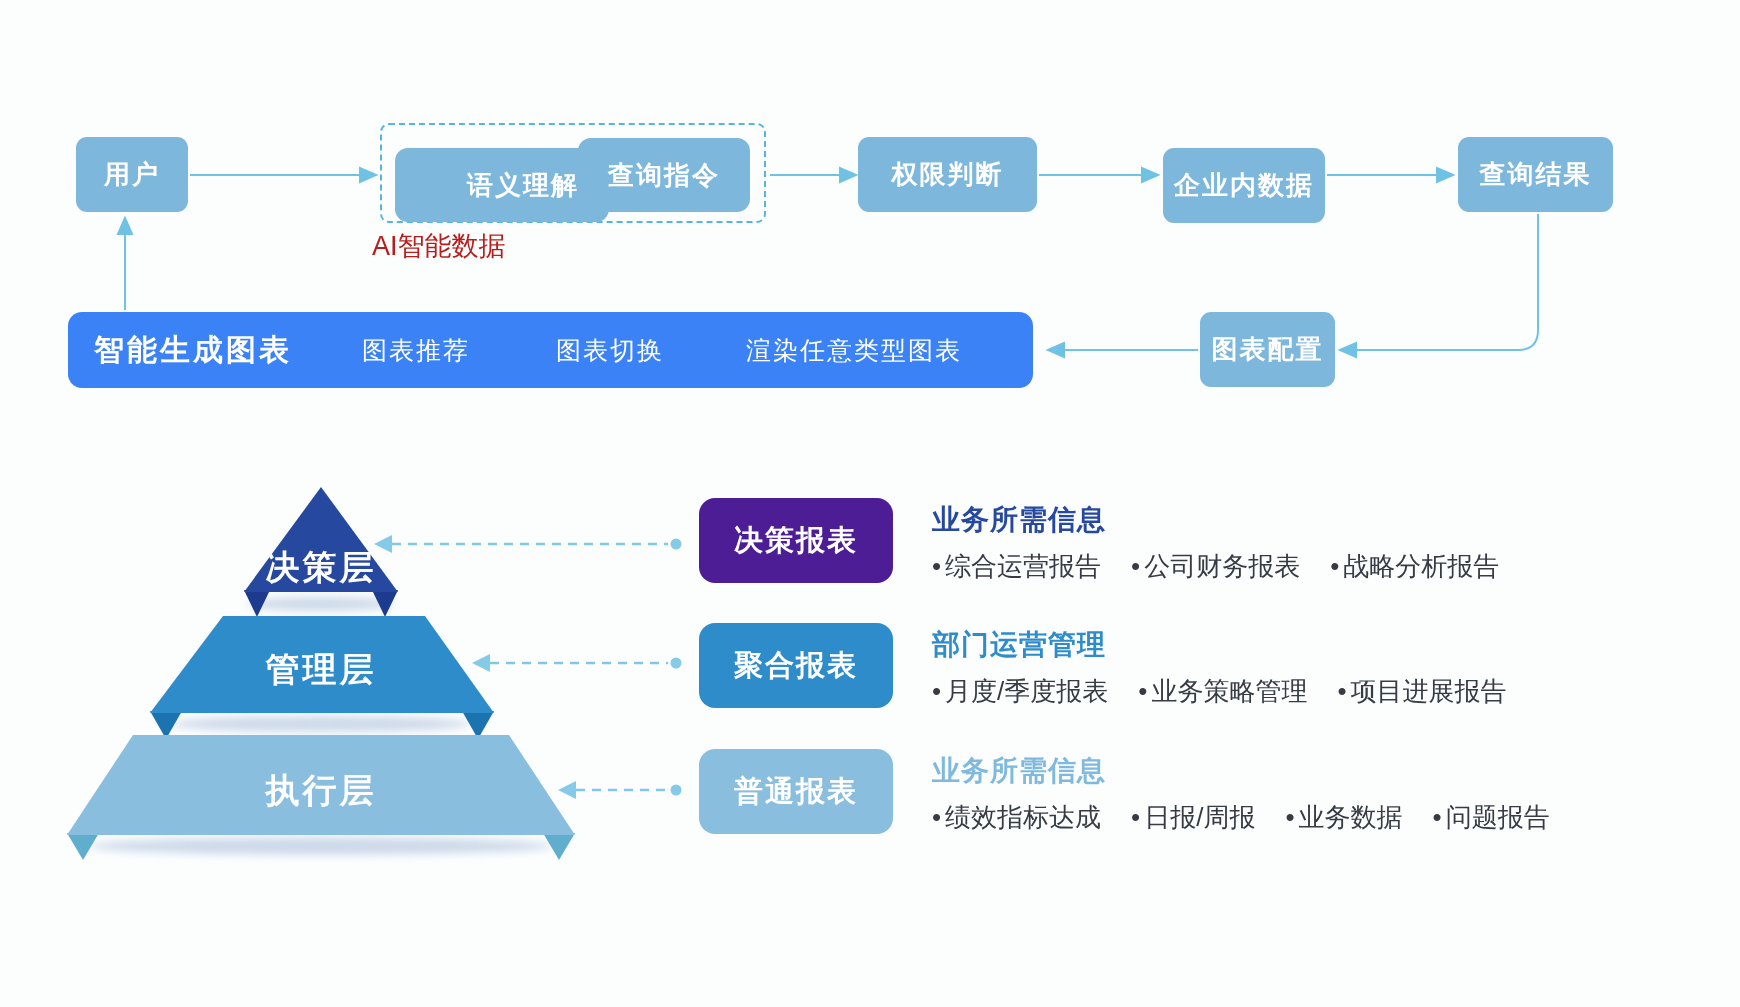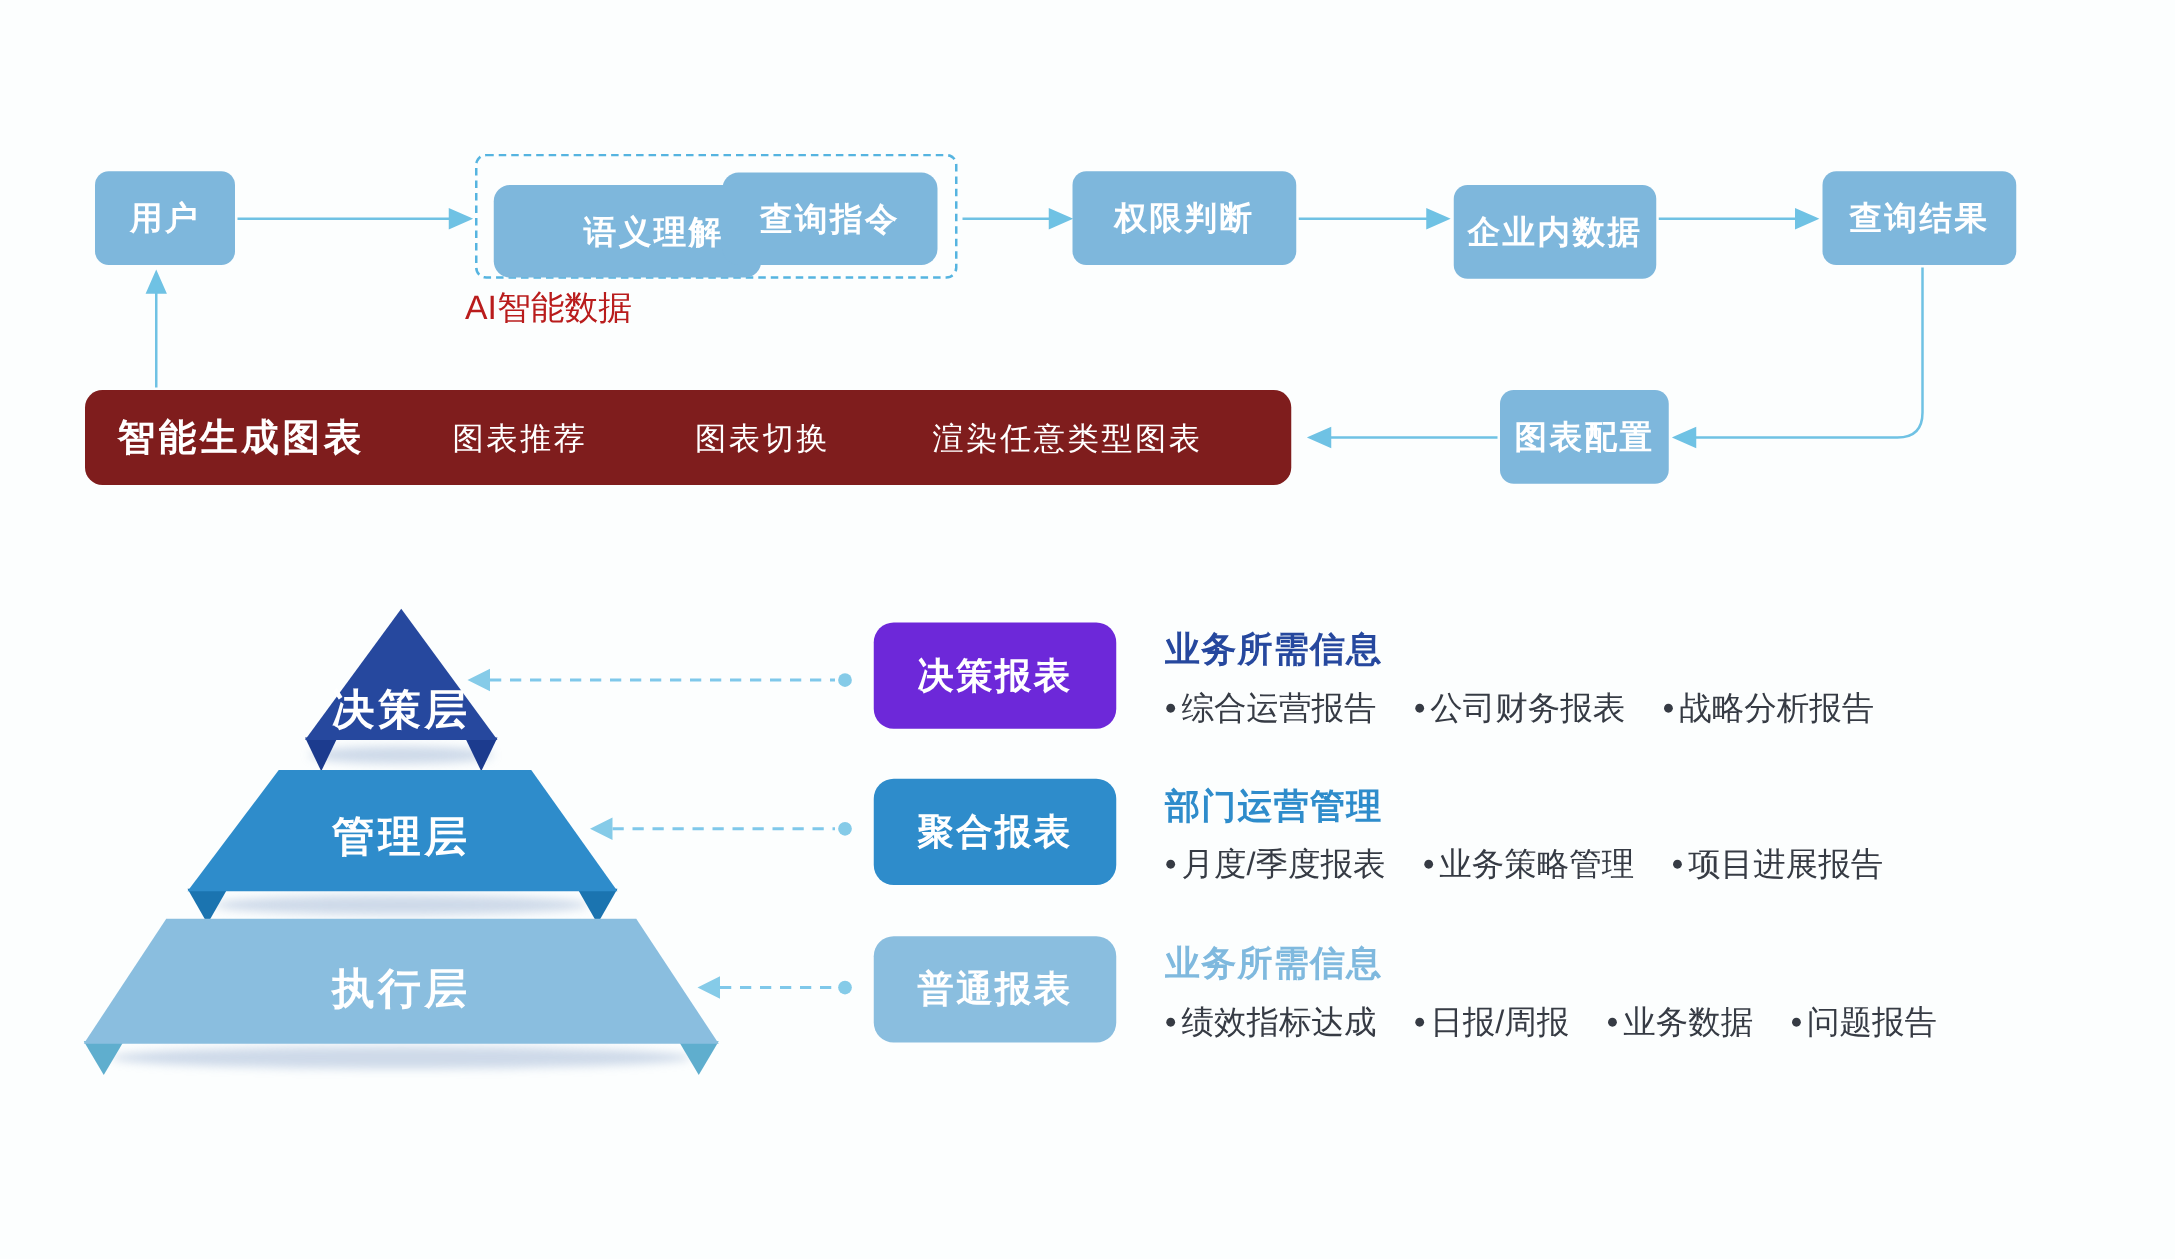--- a/index.html
+++ b/index.html
@@ -19,37 +19,37 @@
   .b-res {left:1458px;top:137px;width:155px;height:75px;}
   .b-cfg {left:1200px;top:312px;width:135px;height:75px;}
 
   .dashed-group{position:absolute;left:380px;top:123px;width:386px;height:100px;
         border:2px dashed #55b4e0;border-radius:9px;box-sizing:border-box;}
   .ai-caption{position:absolute;left:372px;top:228px;width:340px;text-align:left;
         font-size:27px;color:#b91c1c;}
 
   
   .gen-bar{position:absolute;left:68px;top:312px;width:965px;height:76px;
-        background:#7f1d1d;border-radius:14px;color:#ffffff;}
+        background:#3b82f6;border-radius:14px;color:#ffffff;}
   .gen-bar .t{position:absolute;left:26px;top:0;height:76px;display:flex;align-items:center;
         font-size:30px;font-weight:bold;letter-spacing:3px;}
   .gen-bar .f{position:absolute;top:0;height:76px;display:flex;align-items:center;
         font-size:25px;letter-spacing:2px;}
   .gen-bar .f1{left:294px;} .gen-bar .f2{left:488px;} .gen-bar .f3{left:678px;}
 
   
   .tier-label{position:absolute;left:221px;width:200px;text-align:center;color:#ffffff;
         font-size:34px;font-weight:bold;letter-spacing:3px;}
   .tl-1{top:545px;} .tl-2{top:647px;} .tl-3{top:768px;}
 
   
   .rbadge{position:absolute;left:699px;width:194px;height:85px;display:flex;
         align-items:center;justify-content:center;color:#fff;font-size:29px;
         font-weight:bold;letter-spacing:2px;border-radius:16px;}
-  .rb-1{top:498px;background:#6d28d9;}
+  .rb-1{top:498px;background:#4c1d95;}
   .rb-2{top:623px;background:#2e8ccb;}
   .rb-3{top:749px;background:#8abedf;}
   .rtitle{position:absolute;left:932px;font-size:28px;font-weight:bold;letter-spacing:1px;}
   .rt-1{top:501px;color:#26489e;}
   .rt-2{top:626px;color:#2e8ccb;}
   .rt-3{top:752px;color:#7fb9de;}
   .rbullets{position:absolute;left:932px;display:flex;gap:30px;font-size:26px;color:#363b44;}
   .rl-1{top:549px;} .rl-2{top:674px;} .rl-3{top:800px;}
   .bi{display:flex;align-items:center;}
   .bm{margin-right:4px;}

